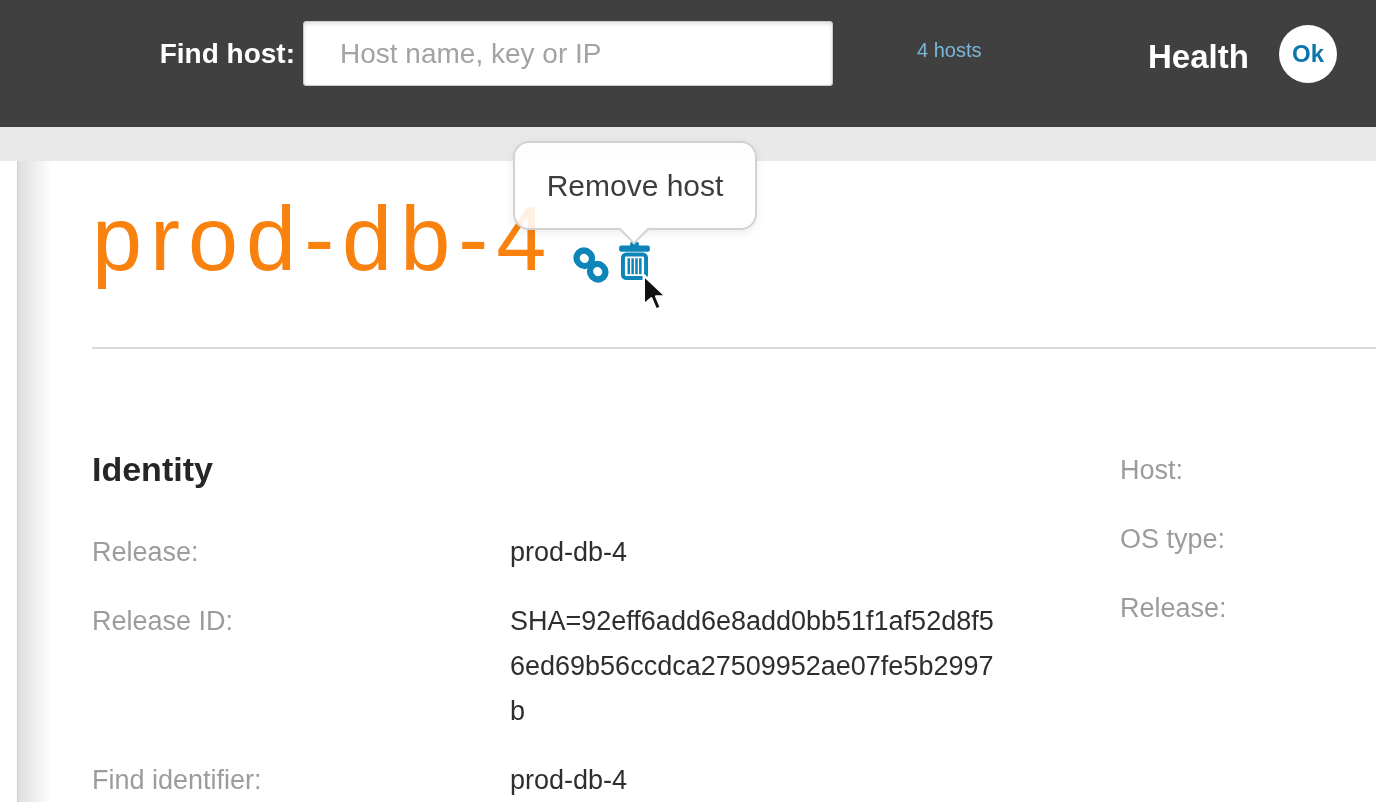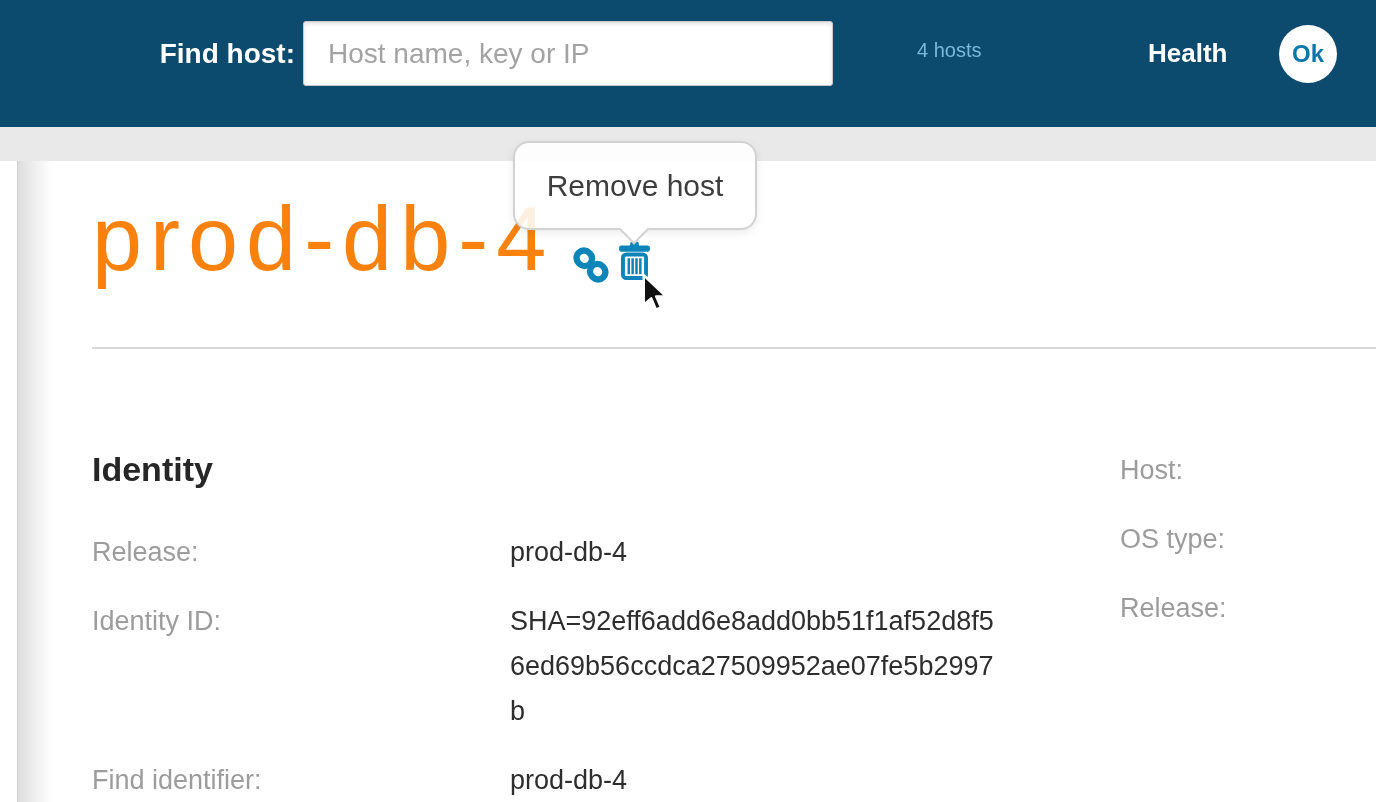--- a/index.html
+++ b/index.html
@@ -8,48 +8,48 @@
     font-family: "Liberation Sans", sans-serif;
     background: #ffffff;
     position: relative;
     overflow: hidden;
   }
 
   
   .header {
     position: absolute; left: 0; top: 0;
     width: 1376px; height: 127px;
-    background: #0c4a6e;
+    background: #404040;
   }
   .find-host-label {
     position: absolute; left: 100px; top: 38px; width: 195px;
     text-align: right;
     color: #ffffff; font-weight: 700; font-size: 28px;
   }
   .search-input {
     position: absolute; left: 303px; top: 21px;
     width: 530px; height: 65px;
     background: #ffffff;
     border: 1px solid #c9c9c9;
     border-radius: 3px;
     box-shadow: inset 0 2px 4px rgba(0,0,0,0.12);
     font-family: "Liberation Sans", sans-serif;
     font-size: 28px; color: #333;
-    padding: 0 24px;
+    padding: 0 36px;
     outline: none;
   }
   .search-input::placeholder { color: #a3a3a3; opacity: 1; }
   .hosts-count {
     position: absolute; left: 917px; top: 39px;
     color: #79b8d8; font-size: 20px; font-weight: 400;
     text-decoration: none; cursor: pointer;
   }
   .health-label {
     position: absolute; left: 1148px; top: 38px;
-    color: #ffffff; font-size: 26px; font-weight: 700;
+    color: #ffffff; font-size: 33px; font-weight: 700;
   }
   .ok-badge {
     position: absolute; left: 1279px; top: 25px;
     width: 58px; height: 58px; border-radius: 50%;
     background: #ffffff;
     display: flex; align-items: center; justify-content: center;
     color: #0b76ab; font-size: 24px; font-weight: 700;
     cursor: pointer;
   }
 
@@ -202,21 +202,21 @@
 
 <div class="section identity-section">
   <div class="section-heading">Identity</div>
 
   <div class="kv-row">
     <div class="kv-label">Release:</div>
     <div class="kv-value">prod-db-4</div>
   </div>
 
   <div class="kv-row">
-    <div class="kv-label">Identity ID:</div>
+    <div class="kv-label">Release ID:</div>
     <div class="kv-value">SHA=92eff6add6e8add0bb51f1af52d8f56ed69b56ccdca27509952ae07fe5b2997b</div>
   </div>
 
   <div class="kv-row">
     <div class="kv-label">Find identifier:</div>
     <div class="kv-value">prod-db-4</div>
   </div>
 </div>
 
 <div class="section os-section">

